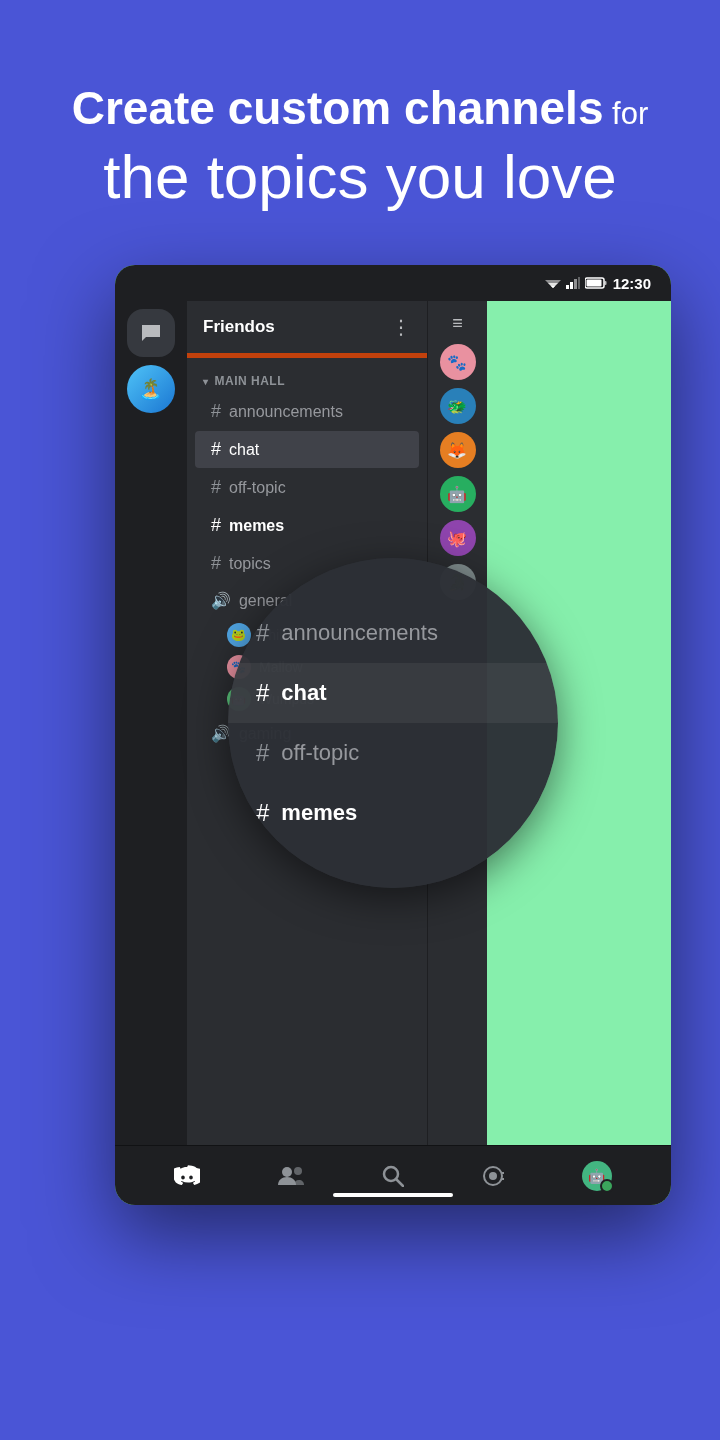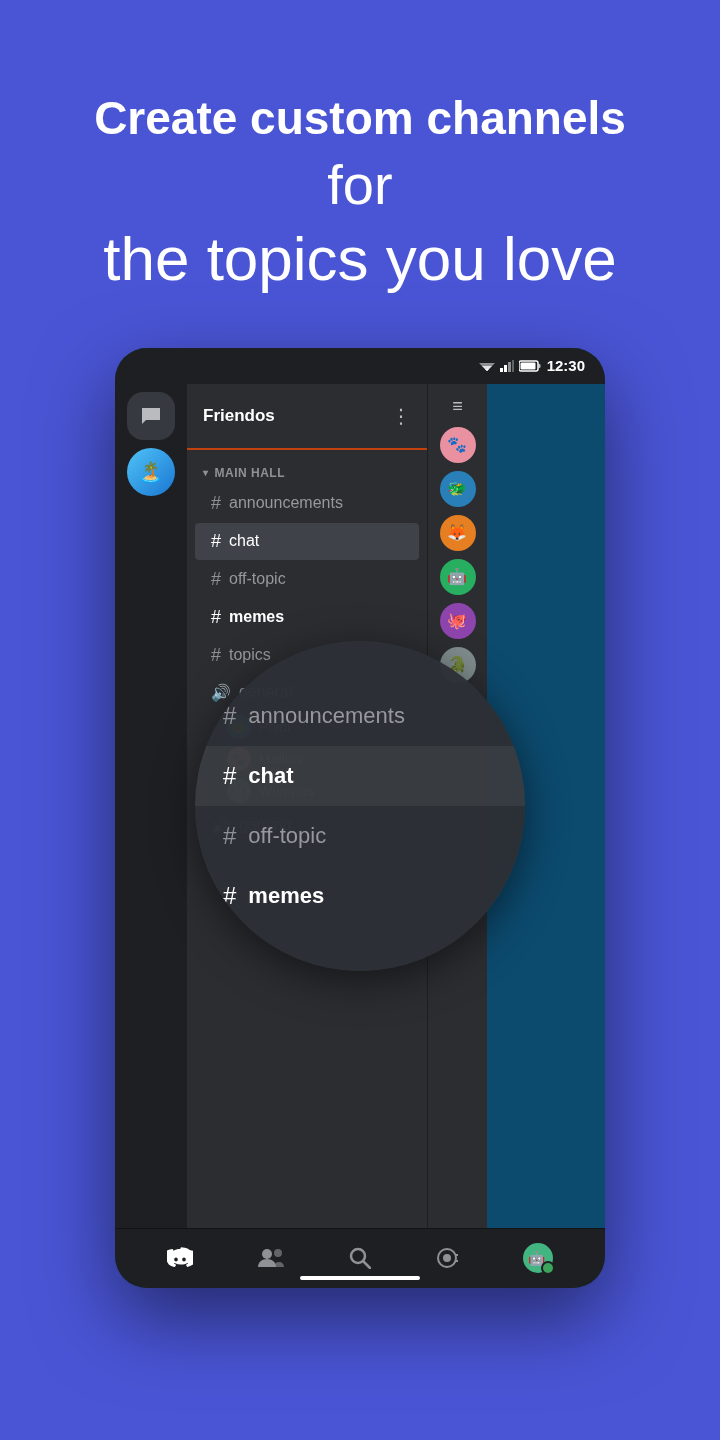--- a/index.html
+++ b/index.html
@@ -20,39 +20,39 @@
       color: white;
       padding: 80px 60px 40px;
       line-height: 1.25;
     }
     .hero-text .bold-part {
       font-weight: 900;
       font-size: 46px;
     }
     .hero-text .normal-part {
       font-weight: 400;
-      font-size: 56px;
+      font-size: 31px;
     }
     .hero-text .line2 {
       font-weight: 400;
       font-size: 62px;
     }
 
     
     .phone-wrapper {
       position: relative;
       width: 490px;
       height: 980px;
       margin-top: 10px;
     }
     .phone {
-      width: 490px;
+      width: 556px;
       height: 940px;
-      background: #0c4a6e;
-      border-radius: 32px;
+      background: #86efac;
+      border-radius: 20px;
       overflow: hidden;
       position: relative;
       box-shadow: 0 30px 80px rgba(0,0,0,0.5);
     }
 
     
     .status-bar {
       background: #1e1f22;
       height: 36px;
       display: flex;
@@ -116,25 +116,25 @@
     .channel-panel {
       background: #2b2d31;
       width: 240px;
       flex-shrink: 0;
       display: flex;
       flex-direction: column;
       overflow: hidden;
     }
     .channel-header {
       background: #2b2d31;
-      padding: 20px 16px;
+      padding: 14px 16px;
       display: flex;
       align-items: center;
       justify-content: space-between;
-      border-bottom: 2px solid #c2410c;
+      border-bottom: 5px solid #c2410c;
     }
     .channel-header-title {
       color: white;
       font-weight: 700;
       font-size: 17px;
     }
     .channel-header-dots {
       color: #b9bbbe;
       font-size: 20px;
     }

